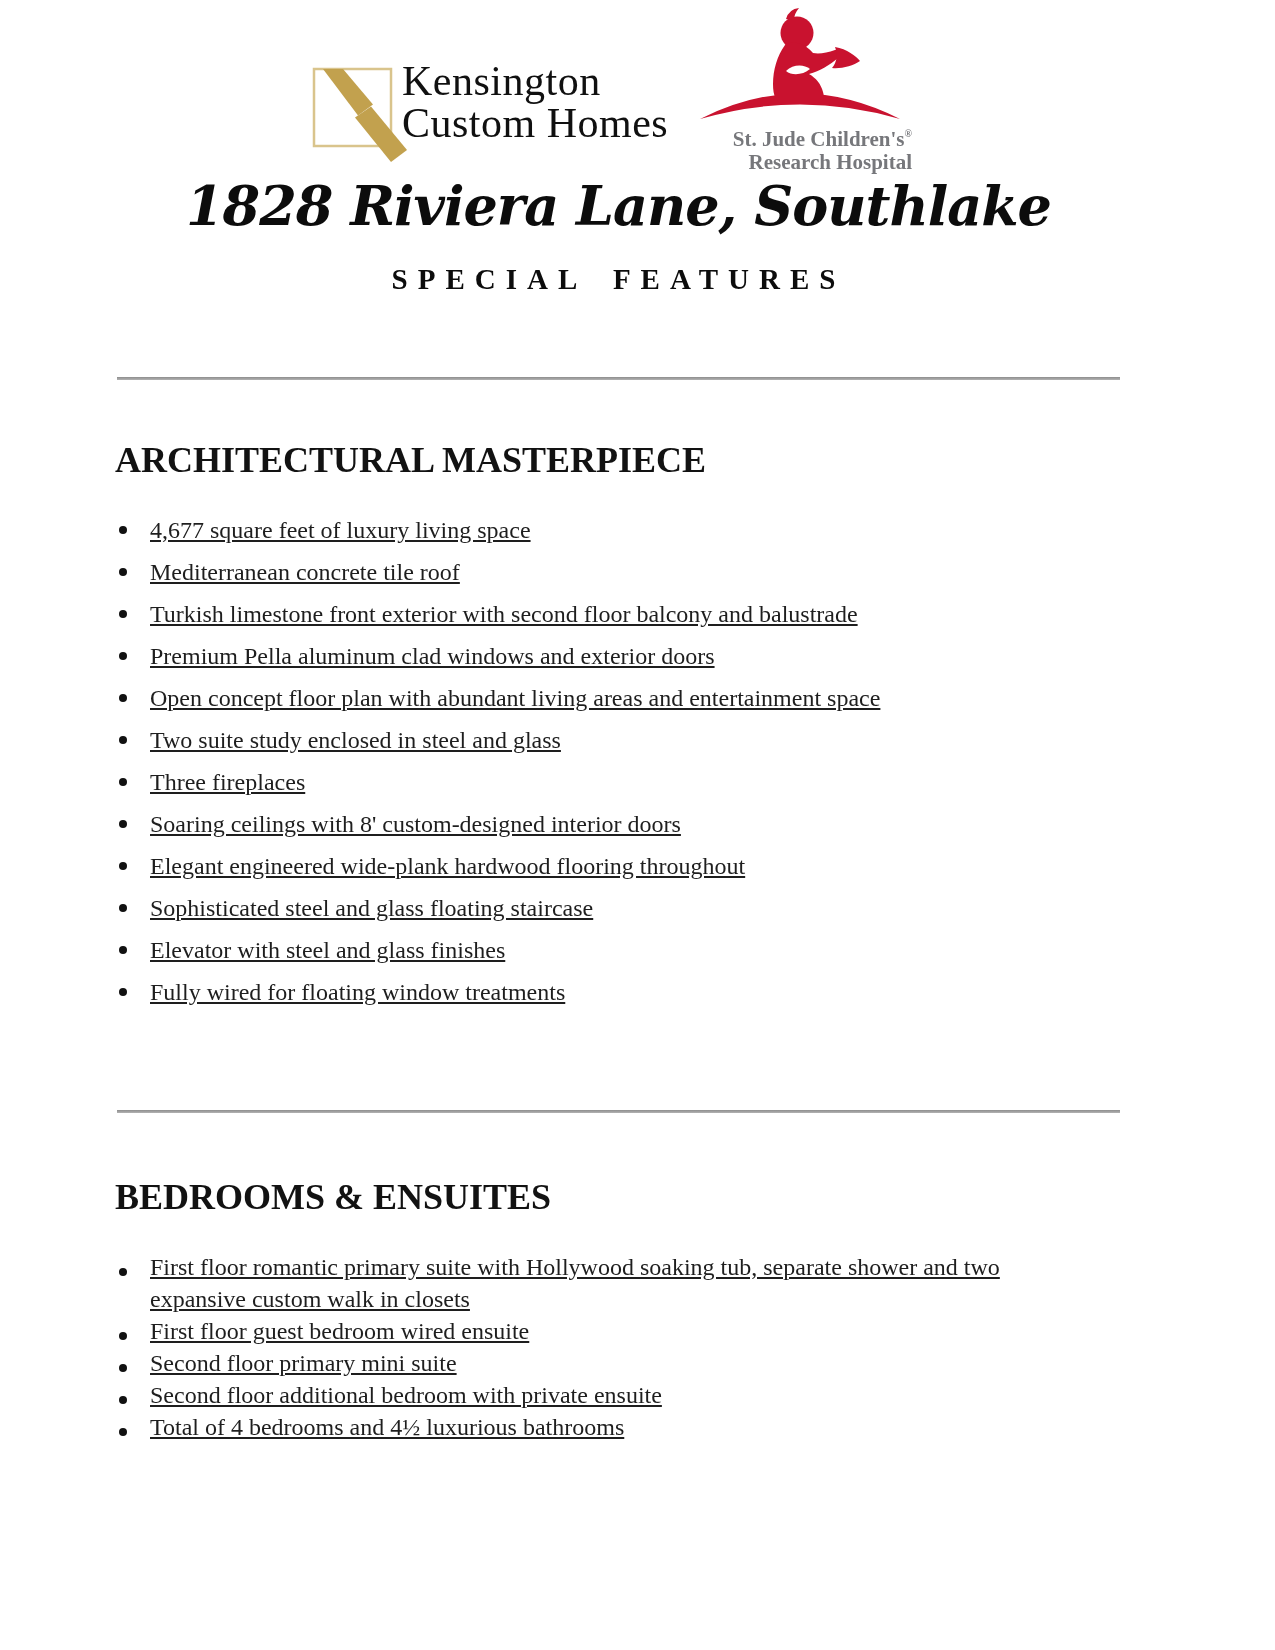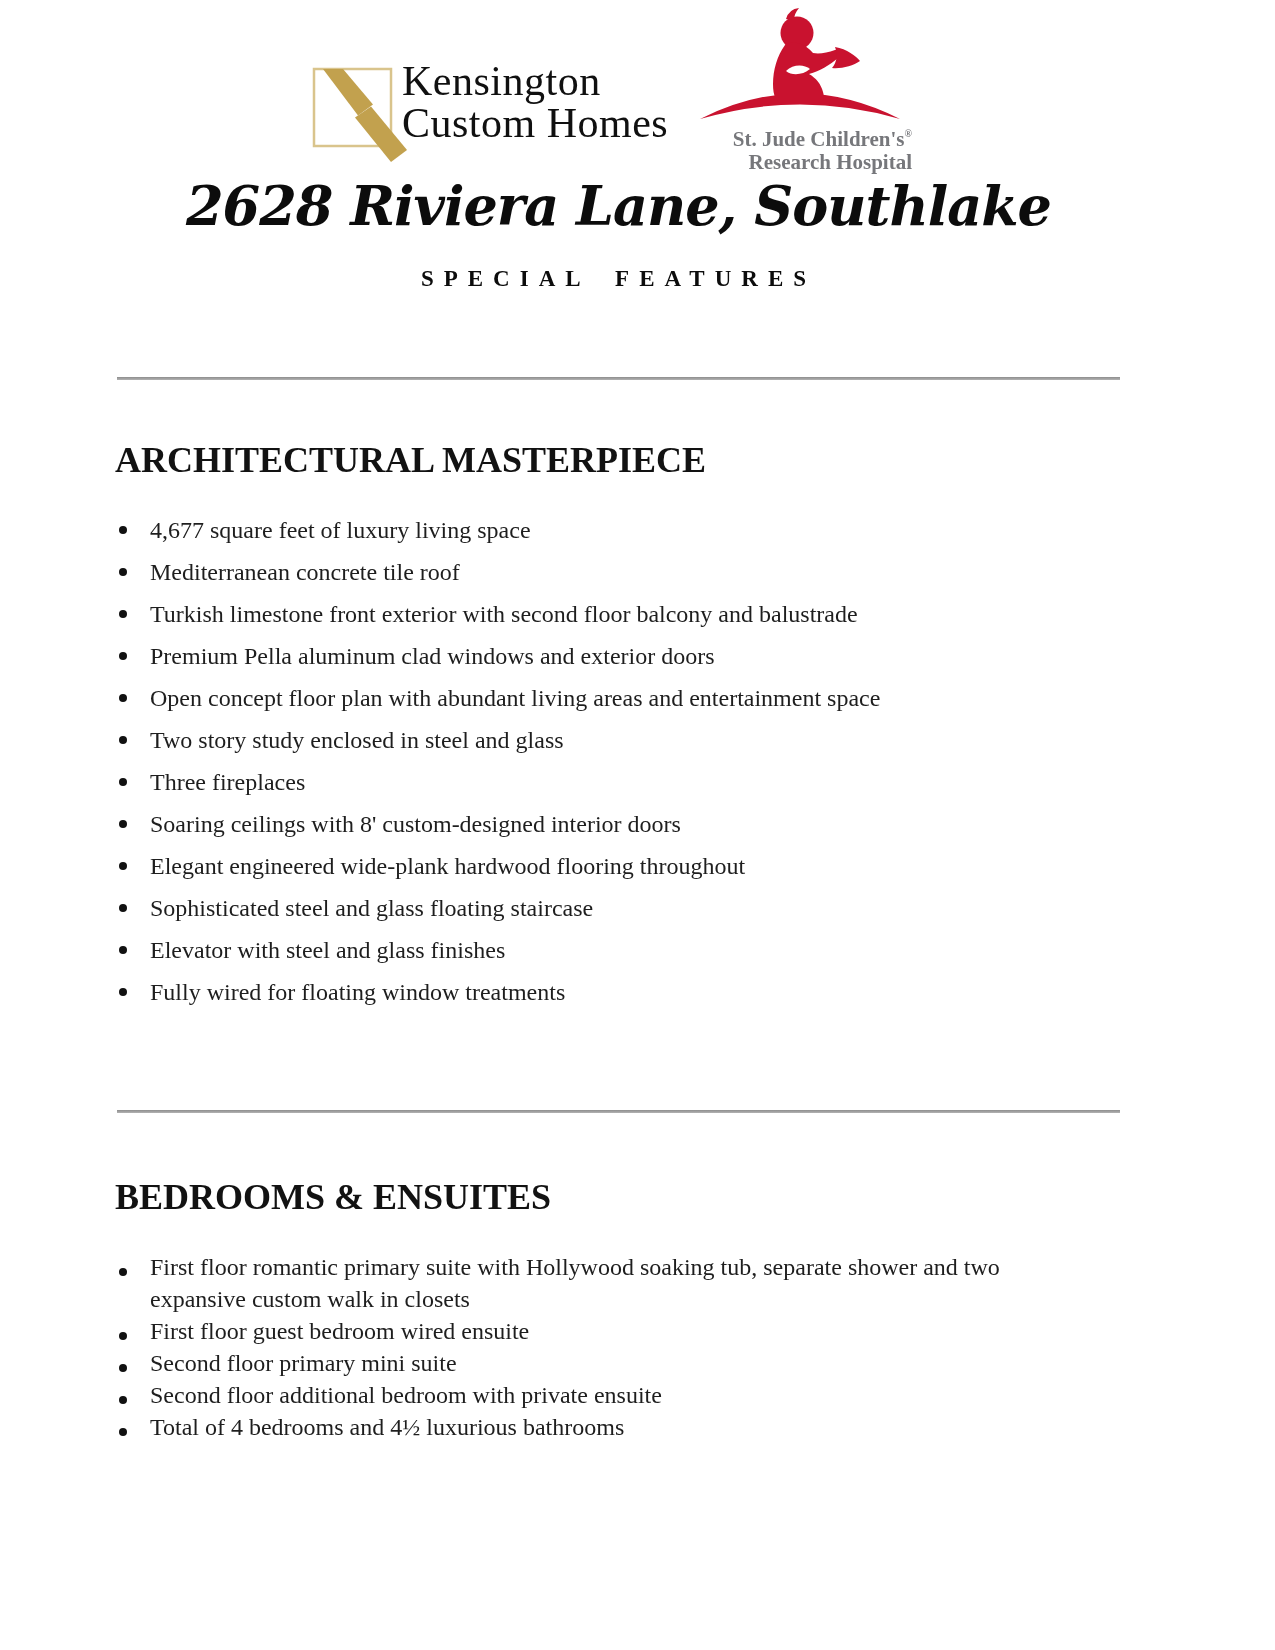--- a/index.html
+++ b/index.html
@@ -46,21 +46,21 @@
     font-style:italic;font-weight:bold;
     font-size:54px;line-height:60px;
     letter-spacing:-1px;
     color:#0c0c0c;
     position:absolute;
   }
   .subtitle{
     top:262px;
     position:absolute;
     font-weight:bold;
-    font-size:23px;line-height:34px;
+    font-size:29px;line-height:34px;
     letter-spacing:10px;
     word-spacing:10px;
     color:#0c0c0c;
   }
   
   .divider{
     position:absolute;left:117px;width:1003px;height:3px;
     background:linear-gradient(#8d8d8d,#b3b3b3);
   }
   .divider-1{top:377px;}
@@ -79,20 +79,21 @@
     font-size:24px;
     color:var(--ink);
   }
   .list-1{top:509px;}
   .list-1 li{line-height:42px;}
   .list-2{top:1251px;}
   .list-2 li{line-height:32px;}
   ul.features li{
     position:relative;
     padding-left:38px;
+    text-decoration:underline;
   }
   ul.features li .dot{
     position:absolute;left:7px;top:17px;
     width:8px;height:8px;border-radius:50%;
     background:#111111;
   }
   .list-2 li .dot{top:16px;}
 </style>
 </head>
 <body>
@@ -136,34 +137,34 @@
       <path d="M147,39 C159,41 168,48 172,53 C165,58 153,61 144,60 C149,54 150,46 147,39 Z" style="fill:var(--red)"></path>
 
       <path d="M98,63 C105,56 116,56 122,61 C115,67 104,68 98,63 Z" fill="#ffffff"></path>
     </svg>
     <div class="stjude-text">
       <div><span>St. Jude Children's</span><sup>®</sup></div>
       <div>Research Hospital</div>
     </div>
   </div>
 
-  <div class="title-col address">2628 Riviera Lane, Southlake</div>
+  <div class="title-col address">1828 Riviera Lane, Southlake</div>
 
   <div class="title-col subtitle">SPECIAL FEATURES</div>
 
   <div class="divider divider-1"></div>
 
   <h2 class="section-heading heading-1">ARCHITECTURAL MASTERPIECE</h2>
   <ul class="features list-1">
     <li><span class="dot"></span><span>4,677 square feet of luxury living space</span></li>
     <li><span class="dot"></span><span>Mediterranean concrete tile roof</span></li>
     <li><span class="dot"></span><span>Turkish limestone front exterior with second floor balcony and balustrade</span></li>
     <li><span class="dot"></span><span>Premium Pella aluminum clad windows and exterior doors</span></li>
     <li><span class="dot"></span><span>Open concept floor plan with abundant living areas and entertainment space</span></li>
-    <li><span class="dot"></span><span>Two story study enclosed in steel and glass</span></li>
+    <li><span class="dot"></span><span>Two suite study enclosed in steel and glass</span></li>
     <li><span class="dot"></span><span>Three fireplaces</span></li>
     <li><span class="dot"></span><span>Soaring ceilings with 8' custom-designed interior doors</span></li>
     <li><span class="dot"></span><span>Elegant engineered wide-plank hardwood flooring throughout</span></li>
     <li><span class="dot"></span><span>Sophisticated steel and glass floating staircase</span></li>
     <li><span class="dot"></span><span>Elevator with steel and glass finishes</span></li>
     <li><span class="dot"></span><span>Fully wired for floating window treatments</span></li>
   </ul>
 
   <div class="divider divider-2"></div>
 

